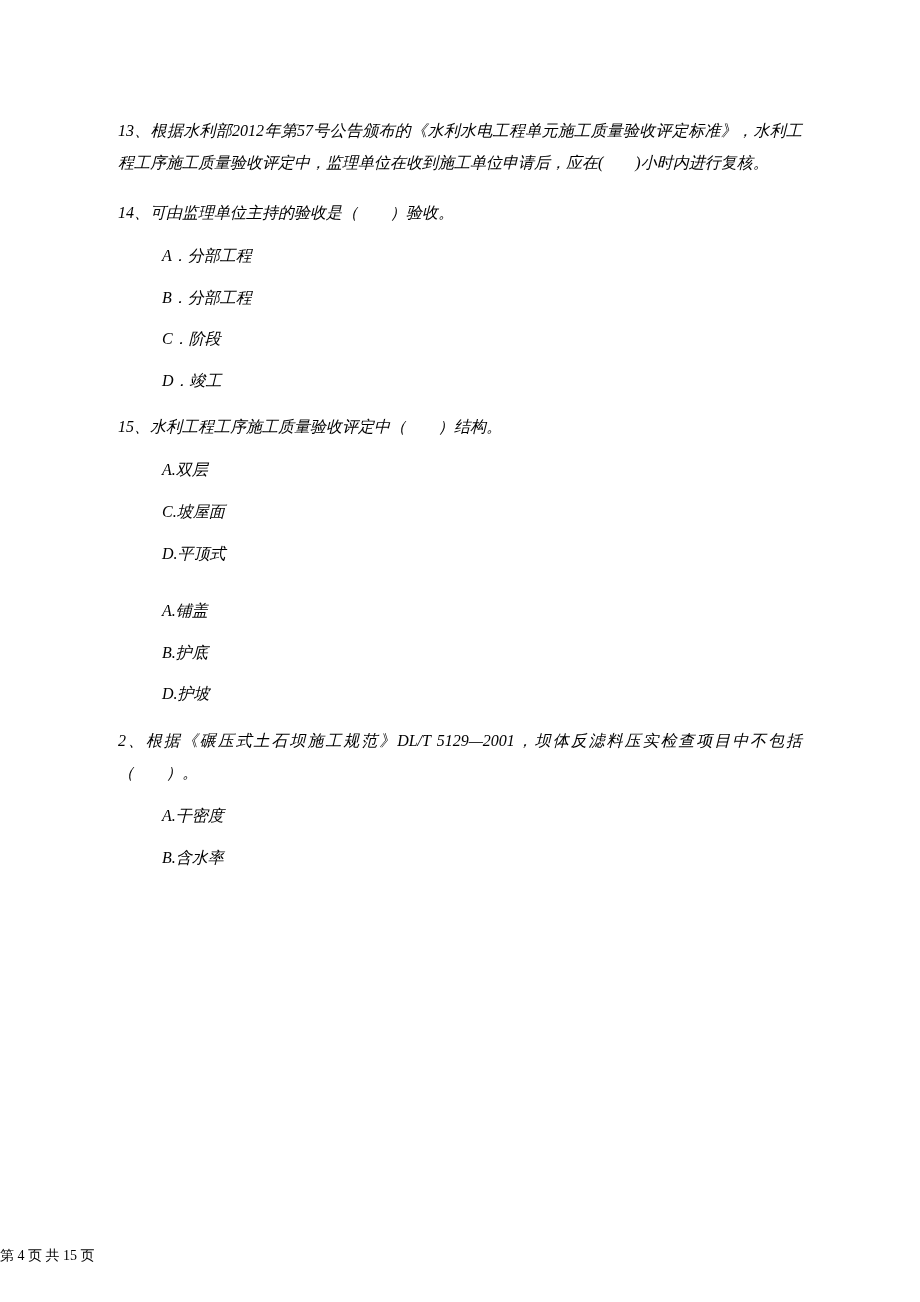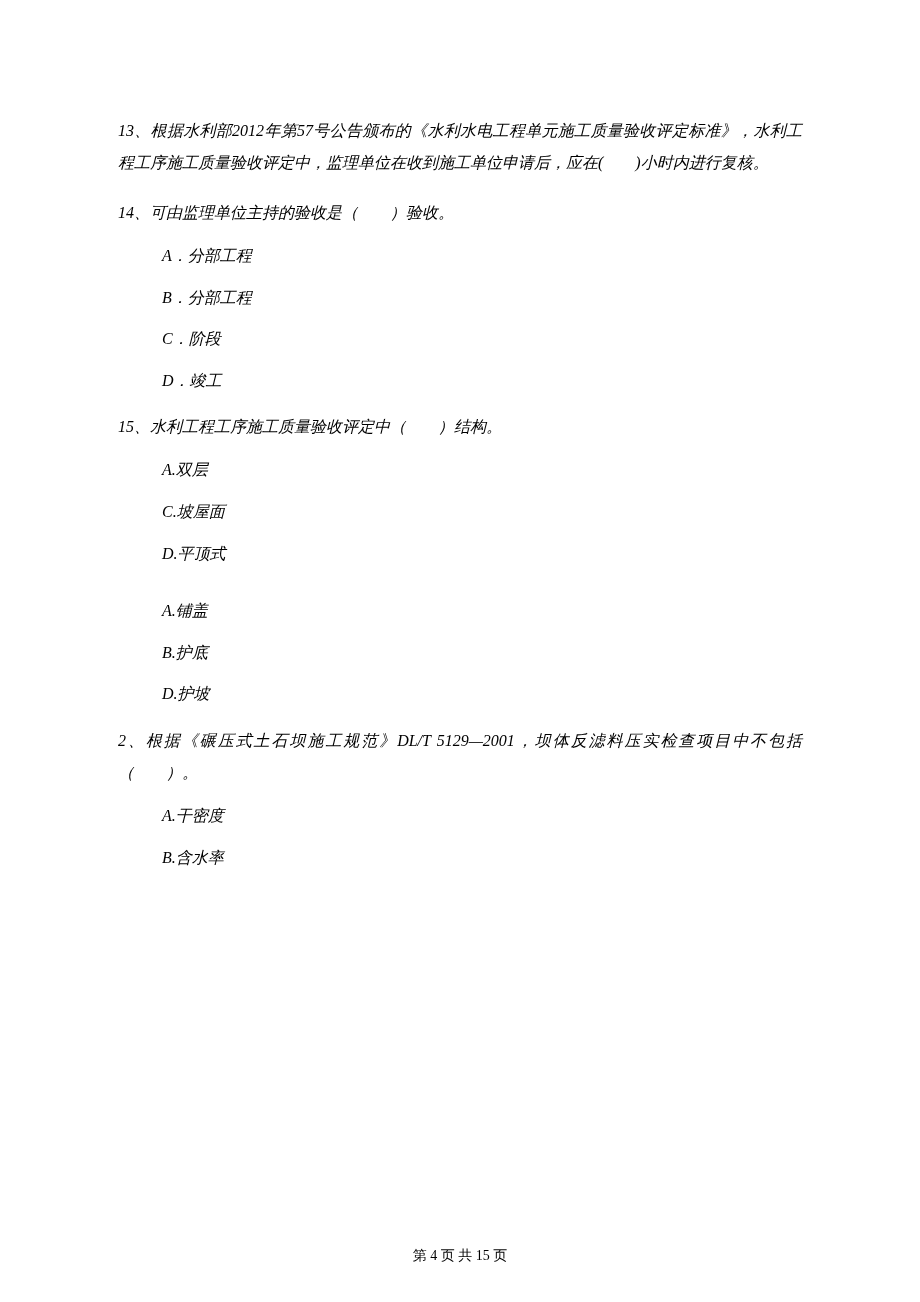--- a/index.html
+++ b/index.html
@@ -35,21 +35,20 @@
     line-height: 1.6;
   }
   .option:last-child {
     margin-bottom: 14px;
   }
   .footer {
     position: absolute;
     bottom: 36px;
     left: 0;
     width: 100%;
-    text-align: center;
     font-size: 14px;
   }
 </style>
 </head>
 <body>
 
 <div class="page">
 
   <div class="question">
     <div class="q-text"><span>13、</span><span>根据水利部2012年第57号公告颁布的《水利水电工程单元施工质量验收评定标准》，水利工程工序施工质量验收评定中，监理单位在收到施工单位申请后，应在(　　)小时内进行复核。</span></div>

